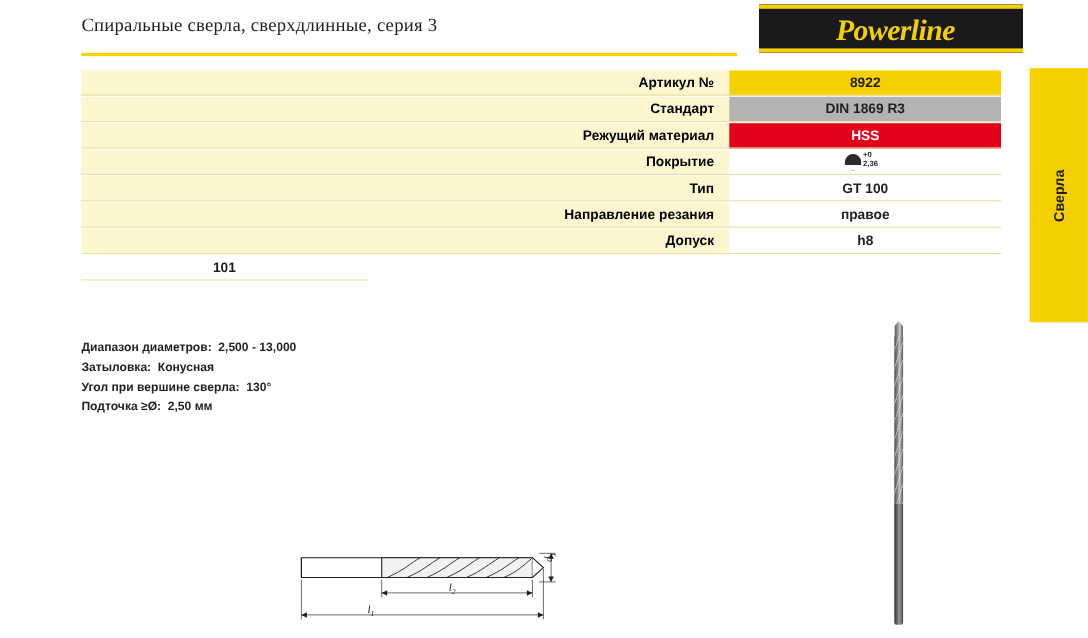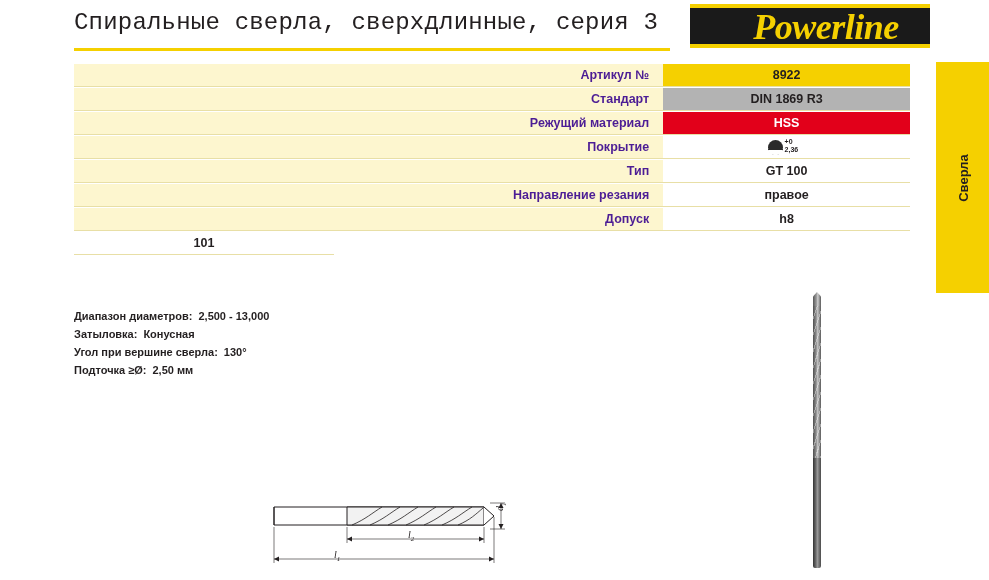--- a/index.html
+++ b/index.html
@@ -25,23 +25,23 @@
   }
   #title-bar {
     position: absolute;
     left: 74px;
     top: 4px;
     width: 596px;
     height: 44px;
     border-bottom: 3px solid #f5d000;
   }
   #page-title {
-    font-size: 24px;
-    color: #231f20;
-    font-family: Liberation Mono, monospace;
+    font-size: 17px;
+    color: #231f20;
+    font-family: Liberation Serif, serif;
     letter-spacing: 0.2px;
     line-height: 38px;
     white-space: nowrap;
   }
   #brand-logo {
     position: absolute;
     left: 690px;
     top: 4px;
     width: 240px;
     height: 44px;
@@ -55,27 +55,27 @@
     background: #f5d000;
   }
   #brand-logo .stripe-bottom {
     position: absolute;
     left: 0; bottom: 0;
     width: 240px; height: 4px;
     background: #f5d000;
   }
   #brand-text {
     position: absolute;
-    left: 16px; top: 0;
+    left: 4px; top: 0;
     width: 240px;
     height: 44px;
     line-height: 46px;
     text-align: center;
     color: #f5d000;
-    font-size: 36px;
+    font-size: 27px;
     font-style: italic;
     font-weight: bold;
     font-family: "Liberation Serif", serif;
     letter-spacing: -0.5px;
   }
 
   
   #spec-table {
     position: absolute;
     left: 74px;
@@ -88,21 +88,21 @@
     align-items: stretch;
     margin-bottom: 1px;
   }
   .spec-label {
     width: 620px;
     box-sizing: border-box;
     padding-right: 14px;
     text-align: right;
     font-size: 12.5px;
     font-weight: bold;
-    color: #4c1d95;
+    color: #000000;
     line-height: 23px;
     background: #fdf6cf;
     border-bottom: 1px solid #e8dfa6;
   }
   .spec-value {
     width: 260px;
     box-sizing: border-box;
     text-align: center;
     font-size: 12.5px;
     font-weight: bold;

